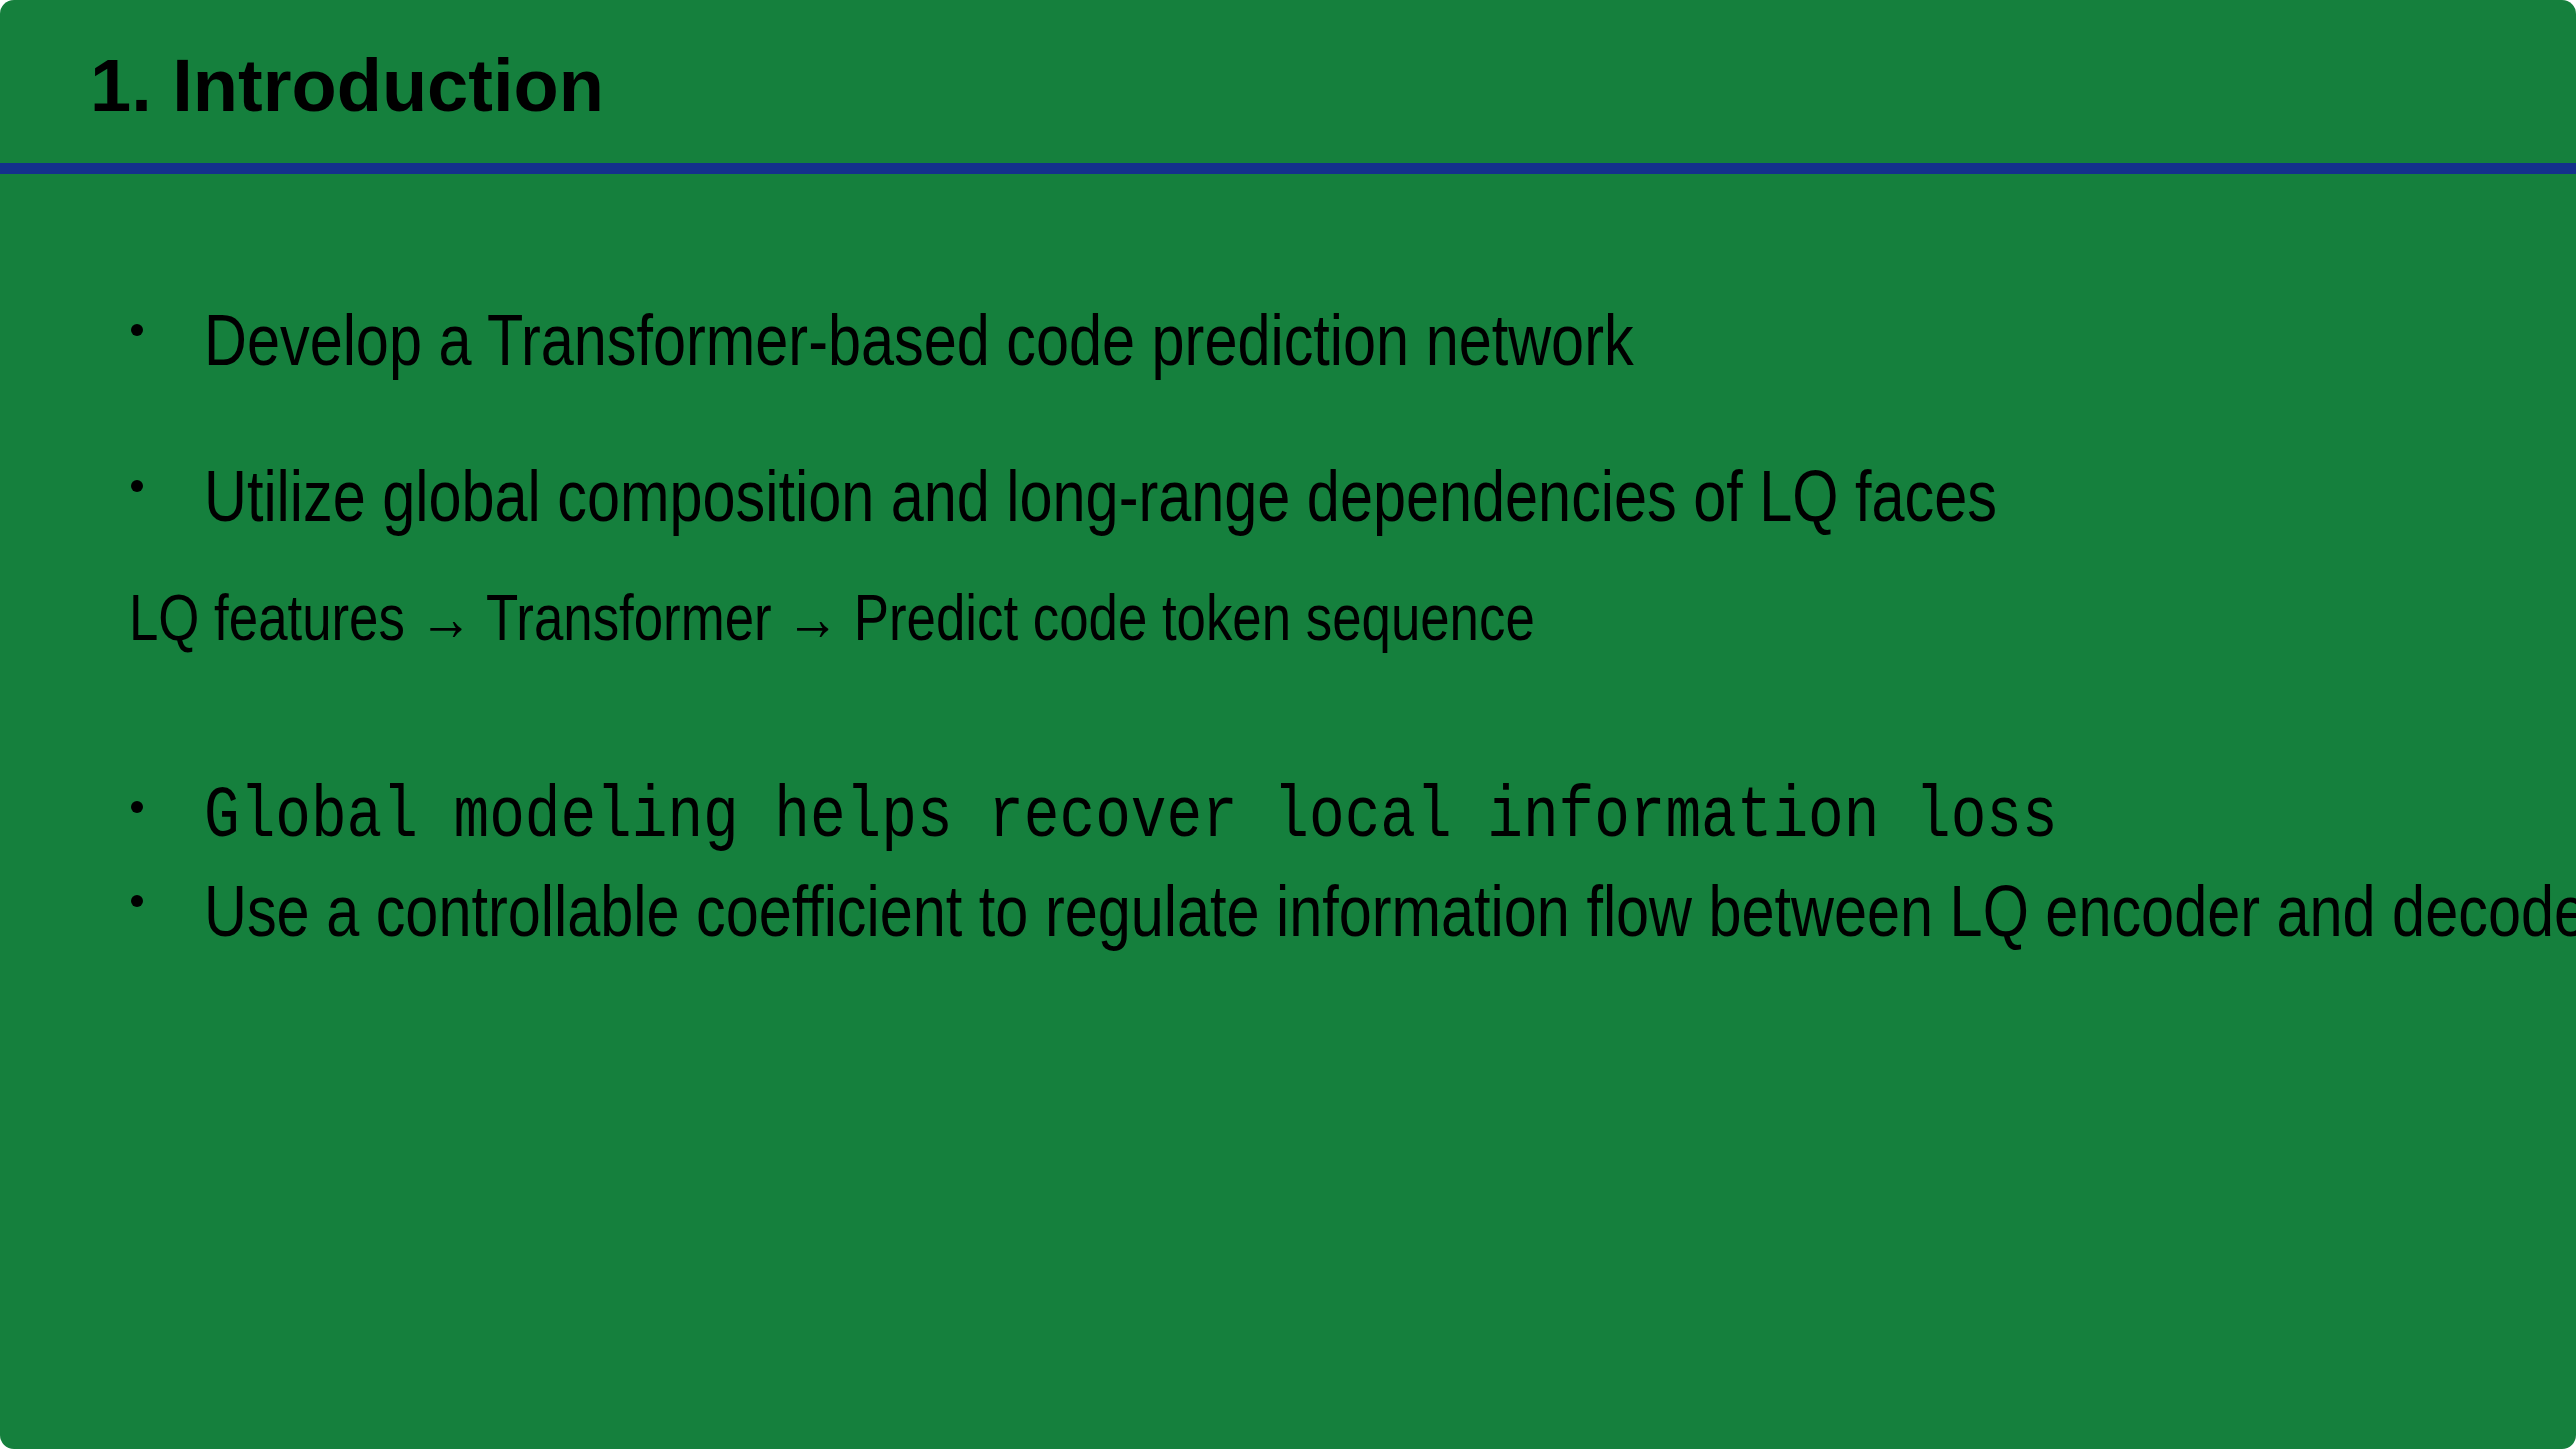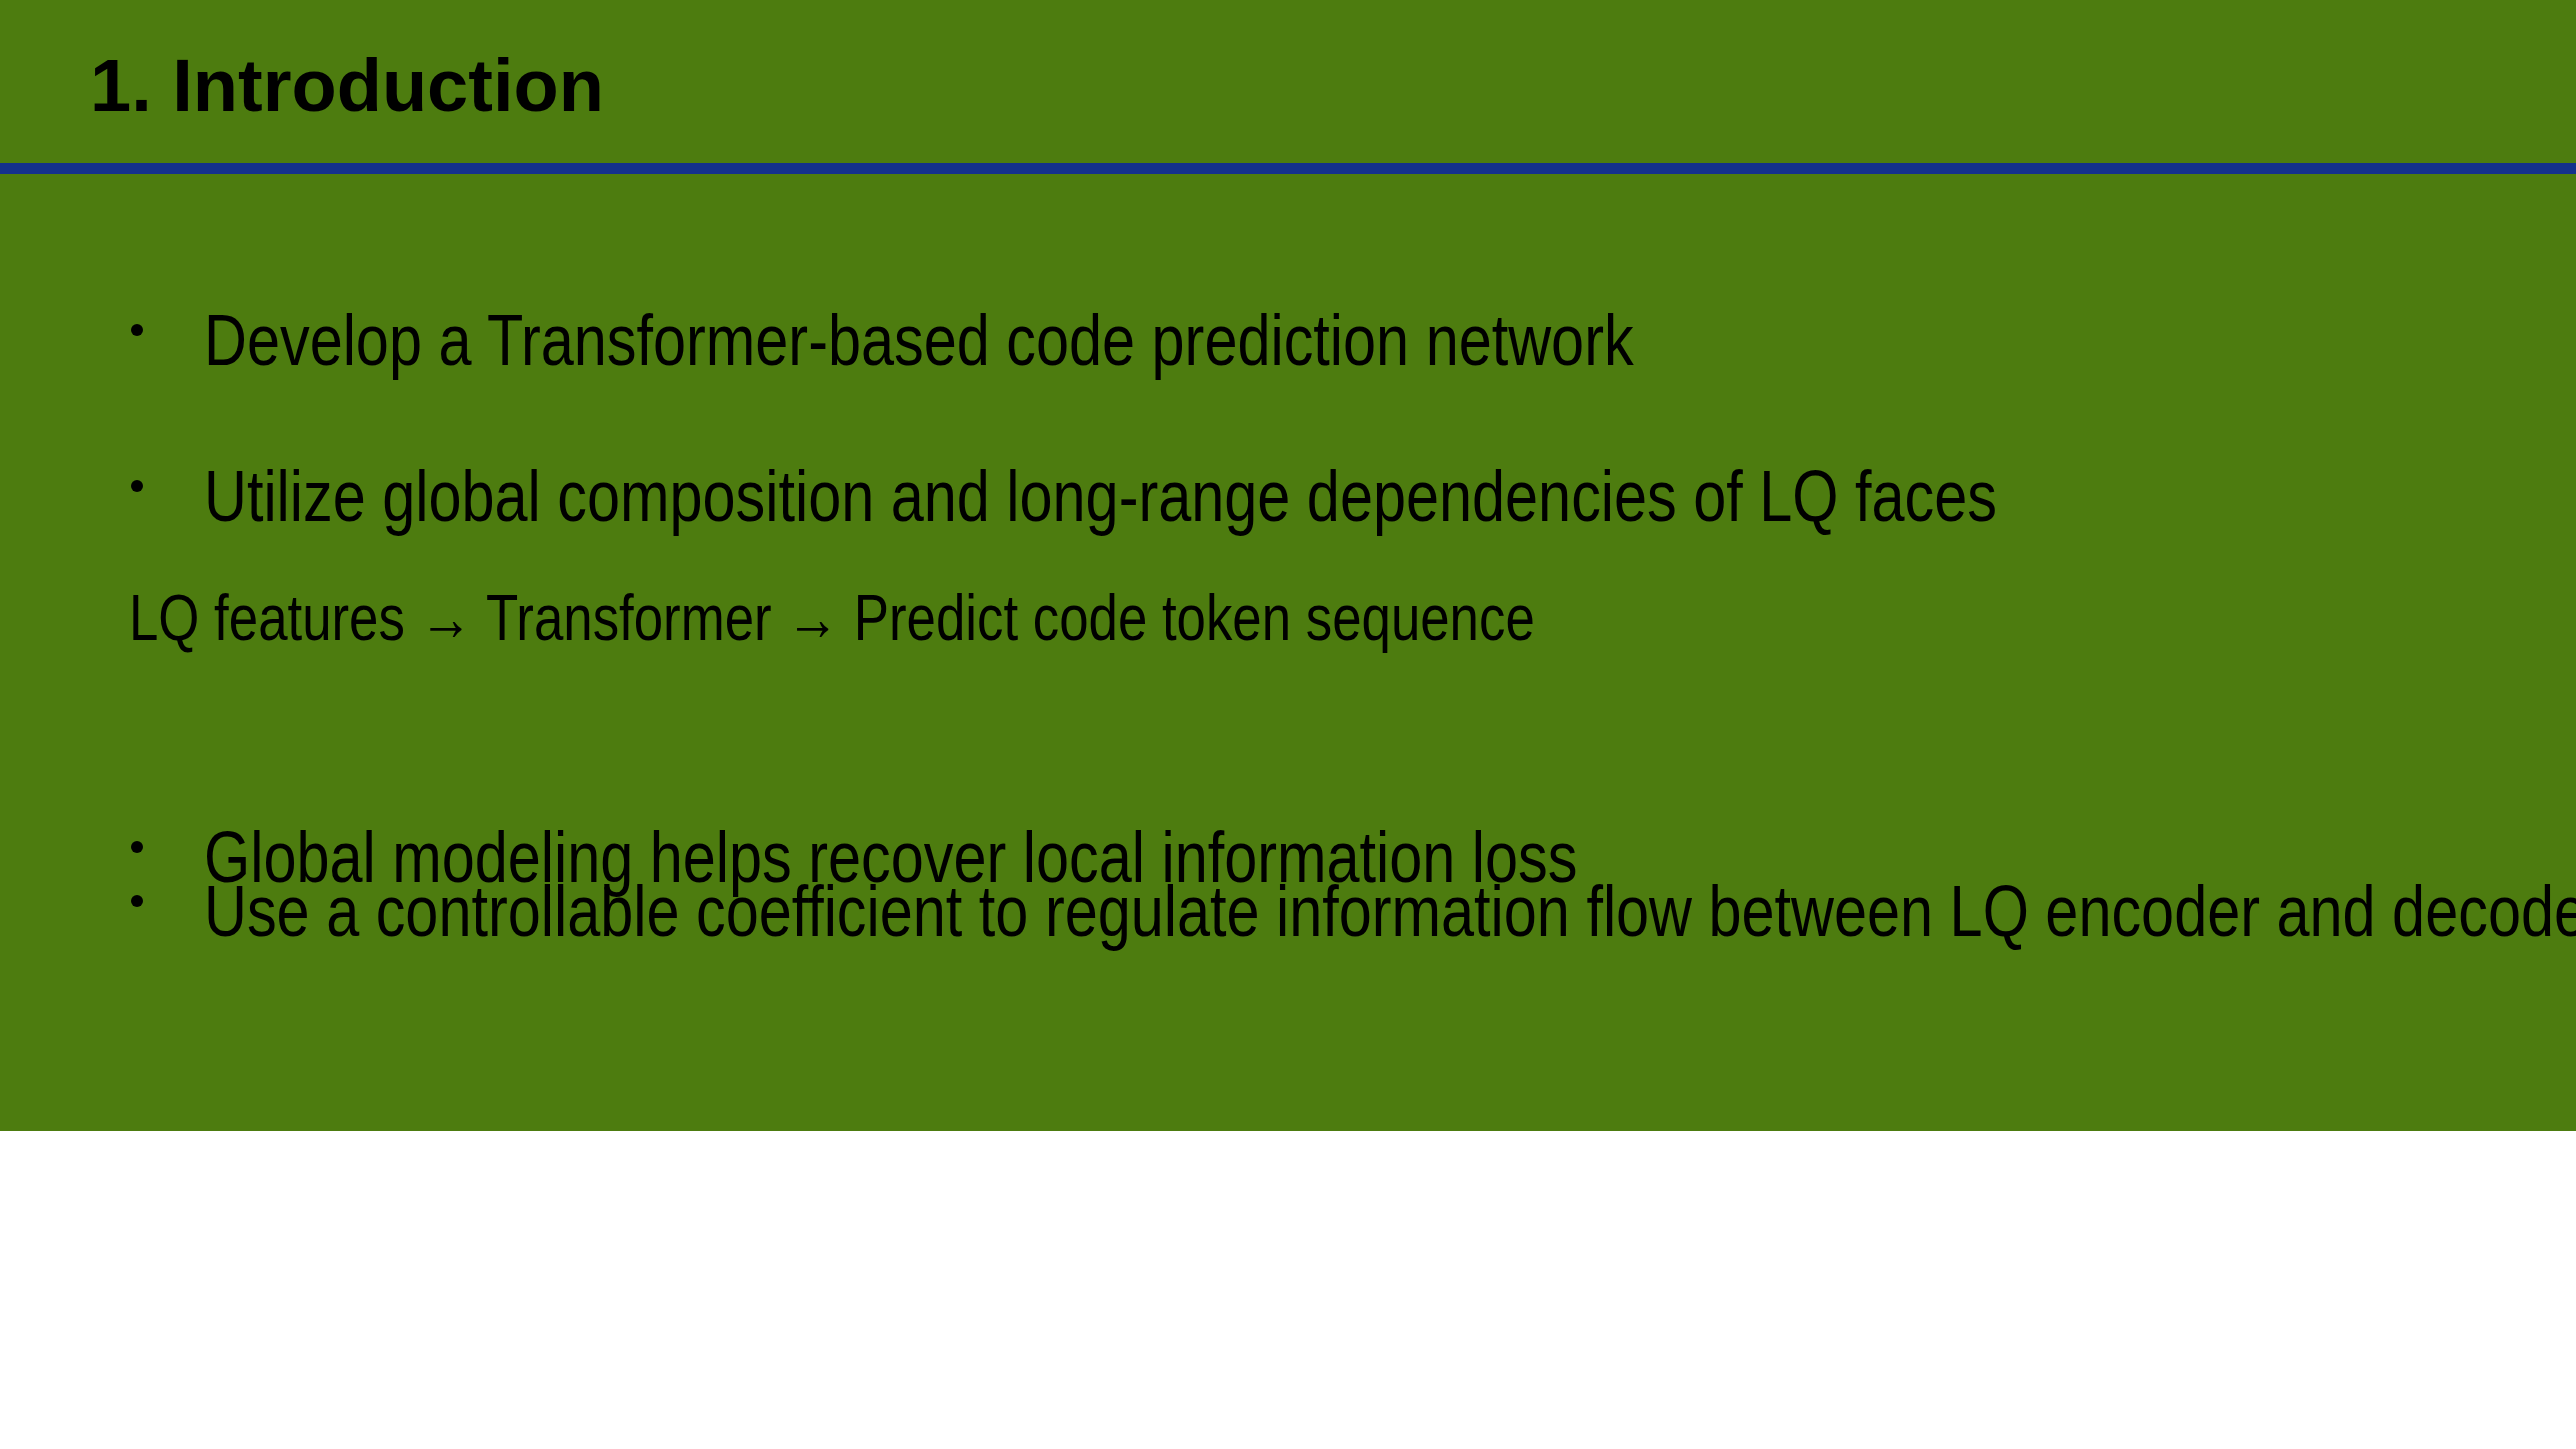--- a/index.html
+++ b/index.html
@@ -3,25 +3,26 @@
 <meta charset="utf-8">
 <style>
   html, body {
     margin: 0;
     padding: 0;
     background: #ffffff;
   }
   .slide {
     position: relative;
     width: 2576px;
-    height: 1131px;
-    background: #4d7c0f;
+    height: 1449px;
+    background: #15803d;
     overflow: hidden;
     font-family: "Liberation Sans", "DejaVu Sans", sans-serif;
     color: #000000;
+    border-radius: 14px;
   }
   .title {
     position: absolute;
     left: 90px;
     top: 43px;
     margin: 0;
     font-size: 74px;
     font-weight: bold;
     line-height: 1.15;
     white-space: nowrap;
@@ -62,21 +63,21 @@
     left: 129px;
     top: 582px;
     font-size: 64px;
     line-height: 1.15;
     transform: scaleX(0.825);
     transform-origin: left center;
     white-space: nowrap;
   }
   .row-1 { top: 299px; }
   .row-2 { top: 419px; margin-top: 36px; }
-  .row-3 { top: 816px; }
+  .row-3 { top: 776px; font-family: Liberation Mono, monospace; }
   .row-4 { top: 870px; }
 </style>
 </head>
 <body>
 
 <div class="slide">
 
   <h1 class="title">1. Introduction</h1>
 
   <div class="rule" style="background-color: rgb(20, 49, 140);"></div>

